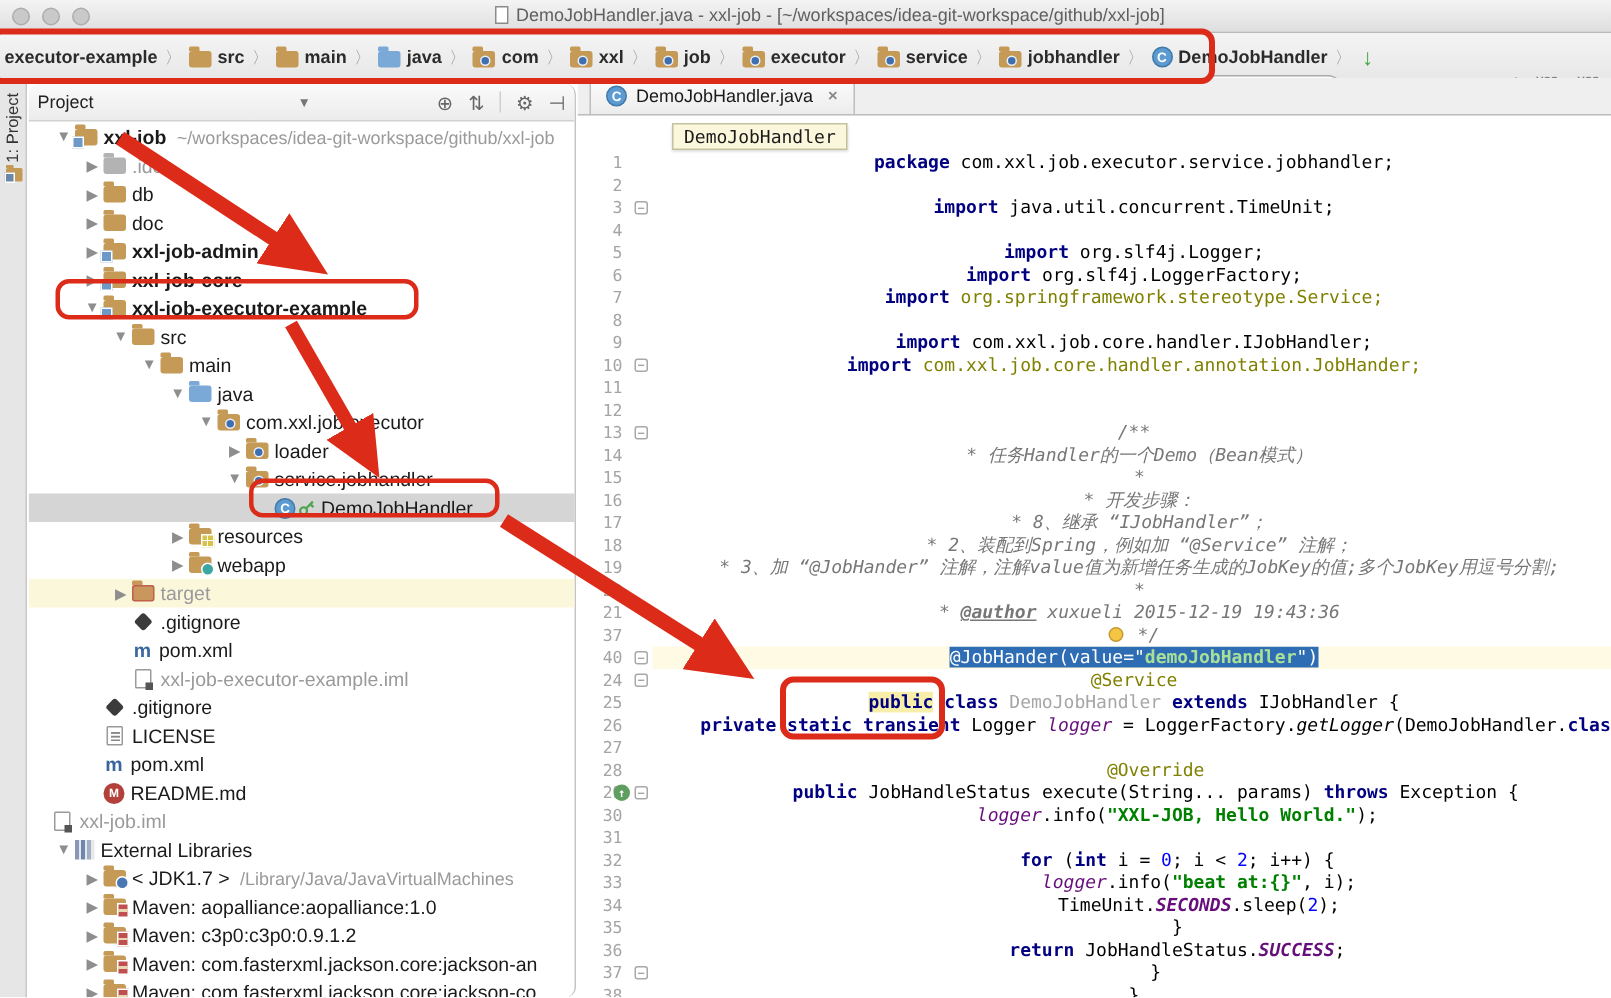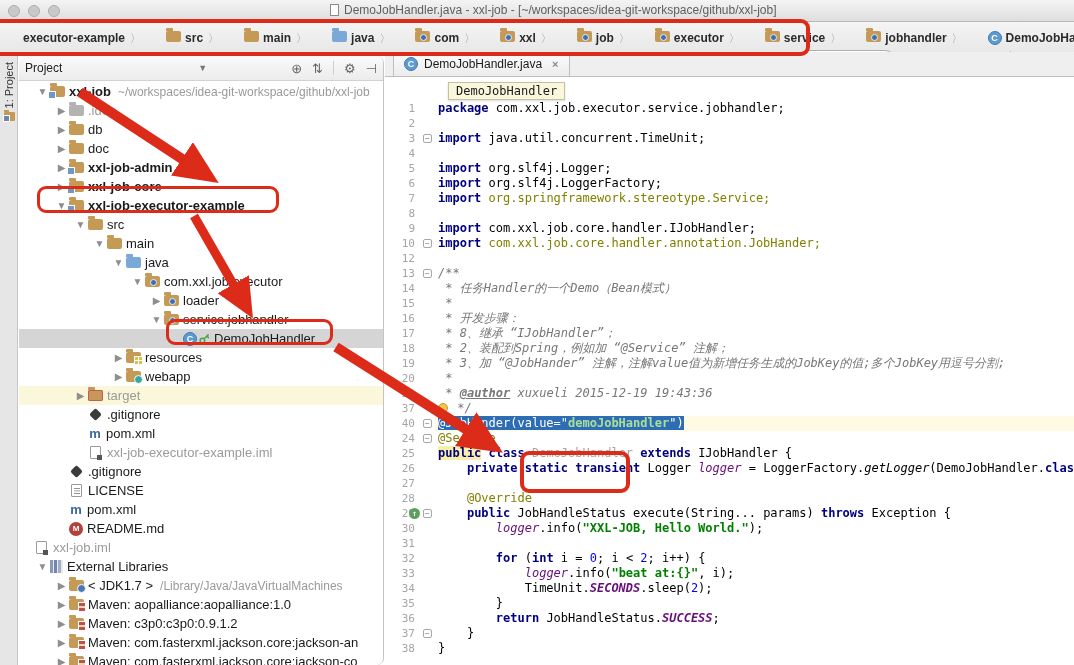--- a/index.html
+++ b/index.html
@@ -13,21 +13,21 @@
   .traffic { position:absolute; left:8px; top:5px; display:flex; gap:8px; }
   .tl { width:12px; height:12px; border-radius:50%; background:#C9C9C9; border:1px solid #ADADAD; }
   #title-text { position:absolute; left:330px; top:3px; font-size:12px; color:#5f5f5f; white-space:nowrap; }
   .doc-ic { display:inline-block; width:9px; height:12px; background:#fff; border:1px solid #8b8b8b; margin-right:5px; vertical-align:-2px; }
 
   
   #navbar { position:absolute; left:0; top:22px; width:1074px; height:33px;
     background:linear-gradient(#F4F4F4,#E7E7E7); border-bottom:1px solid #C6C6C6;
     display:flex; align-items:center; }
   #breadcrumbs { display:flex; align-items:center; padding-left:3px; white-space:nowrap; }
-  .bc-item { display:flex; align-items:flex-start; gap:4px; font-size:12px; color:#2b2b2b; font-weight:600; cursor:default;margin-left:20px; }
+  .bc-item { display:flex; align-items:flex-end; gap:4px; font-size:12px; color:#2b2b2b; font-weight:600; cursor:default; }
   .bc-item.first { font-weight:700; }
   .bc-sep { color:#9a9a9a; font-size:11px; margin:0 5px; }
   #nav-goto { color:#3FA33F; font-weight:700; font-size:15px; margin-left:2px; }
   #toolbar { position:absolute; right:0; top:22px; height:33px; display:flex; align-items:center; gap:13px; padding-right:8px; }
   #runconfig { display:flex; align-items:center; gap:5px; height:22px; padding:0 9px;
     background:linear-gradient(#FFFFFF,#EDEDED); border:1px solid #ADADAD; border-radius:11px; font-size:12px; color:#333; }
   .cat { position:relative; width:13px; height:13px; border-radius:50%; background:#D98E44; }
   .cat::after { content:""; position:absolute; right:-2px; bottom:-2px; width:6px; height:6px; border-radius:50%; background:#43A047; border:1px solid #fff; }
   .caret { color:#777; font-size:9px; }
   .tb-ic { font-size:15px; line-height:1; cursor:default; }
@@ -100,21 +100,21 @@
   #tabbar { height:25px; background:#EFEFEF; border-bottom:1px solid #BDBDBD; display:flex; align-items:flex-end; }
   #tab { height:25px; display:flex; align-items:center; gap:6px; padding:0 10px; background:linear-gradient(#FDFDFD,#ECECEC);
     border-right:1px solid #BDBDBD; font-size:12px; color:#1a1a1a; margin-left:8px; border-left:1px solid #BDBDBD; }
   #tab-close { color:#888; font-size:11px; font-weight:700; margin-left:4px; }
   #hint-label { position:absolute; left:63px; top:30px; background:#FAF7DC; border:1px solid #C2C2A0; padding:1px 7px;
     font-family:"DejaVu Sans Mono",monospace; font-size:12px; color:#1a1a1a; box-shadow:0 1px 2px rgba(0,0,0,.15); }
 
   #code { position:absolute; left:0; top:49px; width:689px; }
   .code-line { height:15px; display:flex; font-family:"DejaVu Sans Mono",monospace; font-size:12px; line-height:15px; position:relative; }
   .gut { flex:0 0 50px; text-align:right; padding-right:20px; color:#A5A5A5; font-size:11px; background:#fff; }
-  .ctext { flex:1; white-space:pre; overflow:hidden; padding-left:3px; }
+  .ctext { flex:1; white-space:pre; overflow:hidden; padding-left:3px;text-align:center; }
   .code-line.cur .ctext { background:var(--cur-line); }
   .fold { position:absolute; left:38px; top:3px; width:9px; height:9px; border:1px solid #A8A8A8; border-radius:2px; background:#fff;
     color:#888; font-size:8px; line-height:7px; text-align:center; }
   .ovr { position:absolute; left:24px; top:2px; width:11px; height:11px; border-radius:50%; background:#5E9E5E; color:#fff;
     font-size:8px; line-height:11px; text-align:center; font-weight:700; }
   .bulb { display:inline-block; width:10px; height:10px; border-radius:50%; background:#F5C644; border:1px solid #C79A30; vertical-align:-1px; margin-right:2px; }
 
   .kw { color:#000080; font-weight:700; }
   .str { color:#008000; font-weight:700; }
   .num { color:#0000FF; }
@@ -467,20 +467,24 @@
         <div class="code-line">
           <span class="gut">9</span>
           <span class="ctext"><span class="kw">import</span> com.xxl.job.core.handler.IJobHandler;</span>
         </div>
         <div class="code-line">
           <span class="gut">10</span>
           <span class="fold">−</span>
           <span class="ctext"><span class="kw">import</span><span class="ann"> com.xxl.job.core.handler.annotation.JobHander;</span></span>
         </div>
         <div class="code-line">
+          <span class="gut">11</span>
+          <span class="ctext"></span>
+        </div>
+        <div class="code-line">
           <span class="gut">12</span>
           <span class="ctext"></span>
         </div>
         <div class="code-line">
           <span class="gut">13</span>
           <span class="fold">−</span>
           <span class="ctext"><span class="cmt">/**</span></span>
         </div>
         <div class="code-line">
           <span class="gut">14</span>

